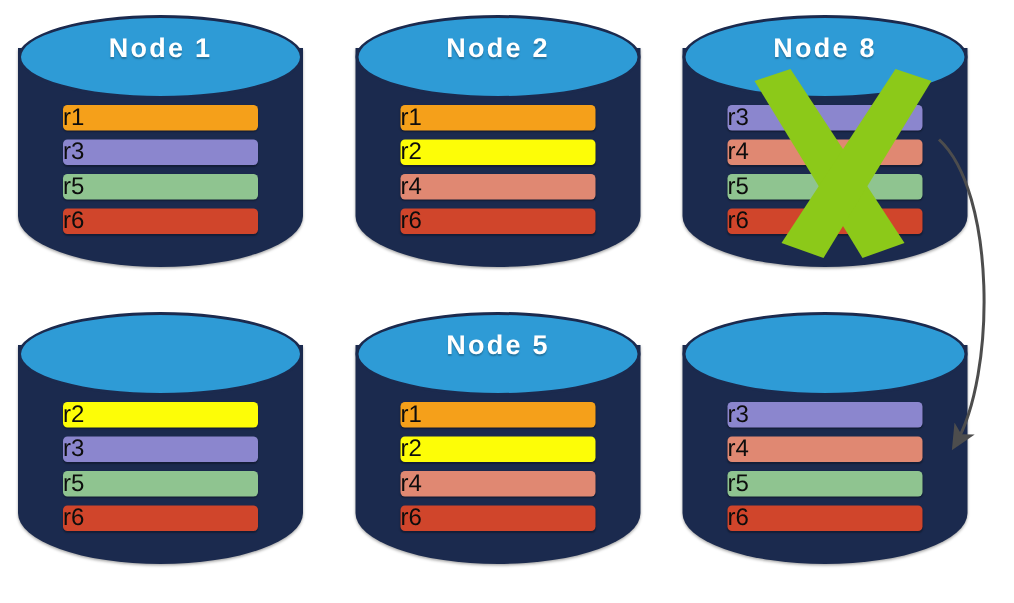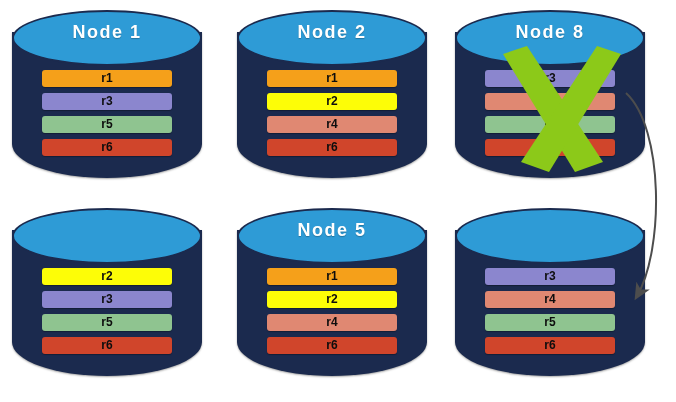--- a/index.html
+++ b/index.html
@@ -67,24 +67,24 @@
     position: absolute;
     left: 30px;
     top: 60px;
     width: 130px;
   }
   .item {
     height: 17px;
     margin-bottom: 6px;
     border-radius: 3px;
     color: #0d0d0d;
-    font-size: 12px;
-    font-weight: bold;
+    font-size: 16px;
+    font-weight: normal;
     line-height: 17px;
-    text-align: center;
+    text-align: left;
     box-shadow: 0 1px 1px rgba(0,0,0,0.3);
   }
 
   
   .cross {
     position: absolute;
     left: 0;
     top: 0;
     width: 190px;
     height: 182px;

